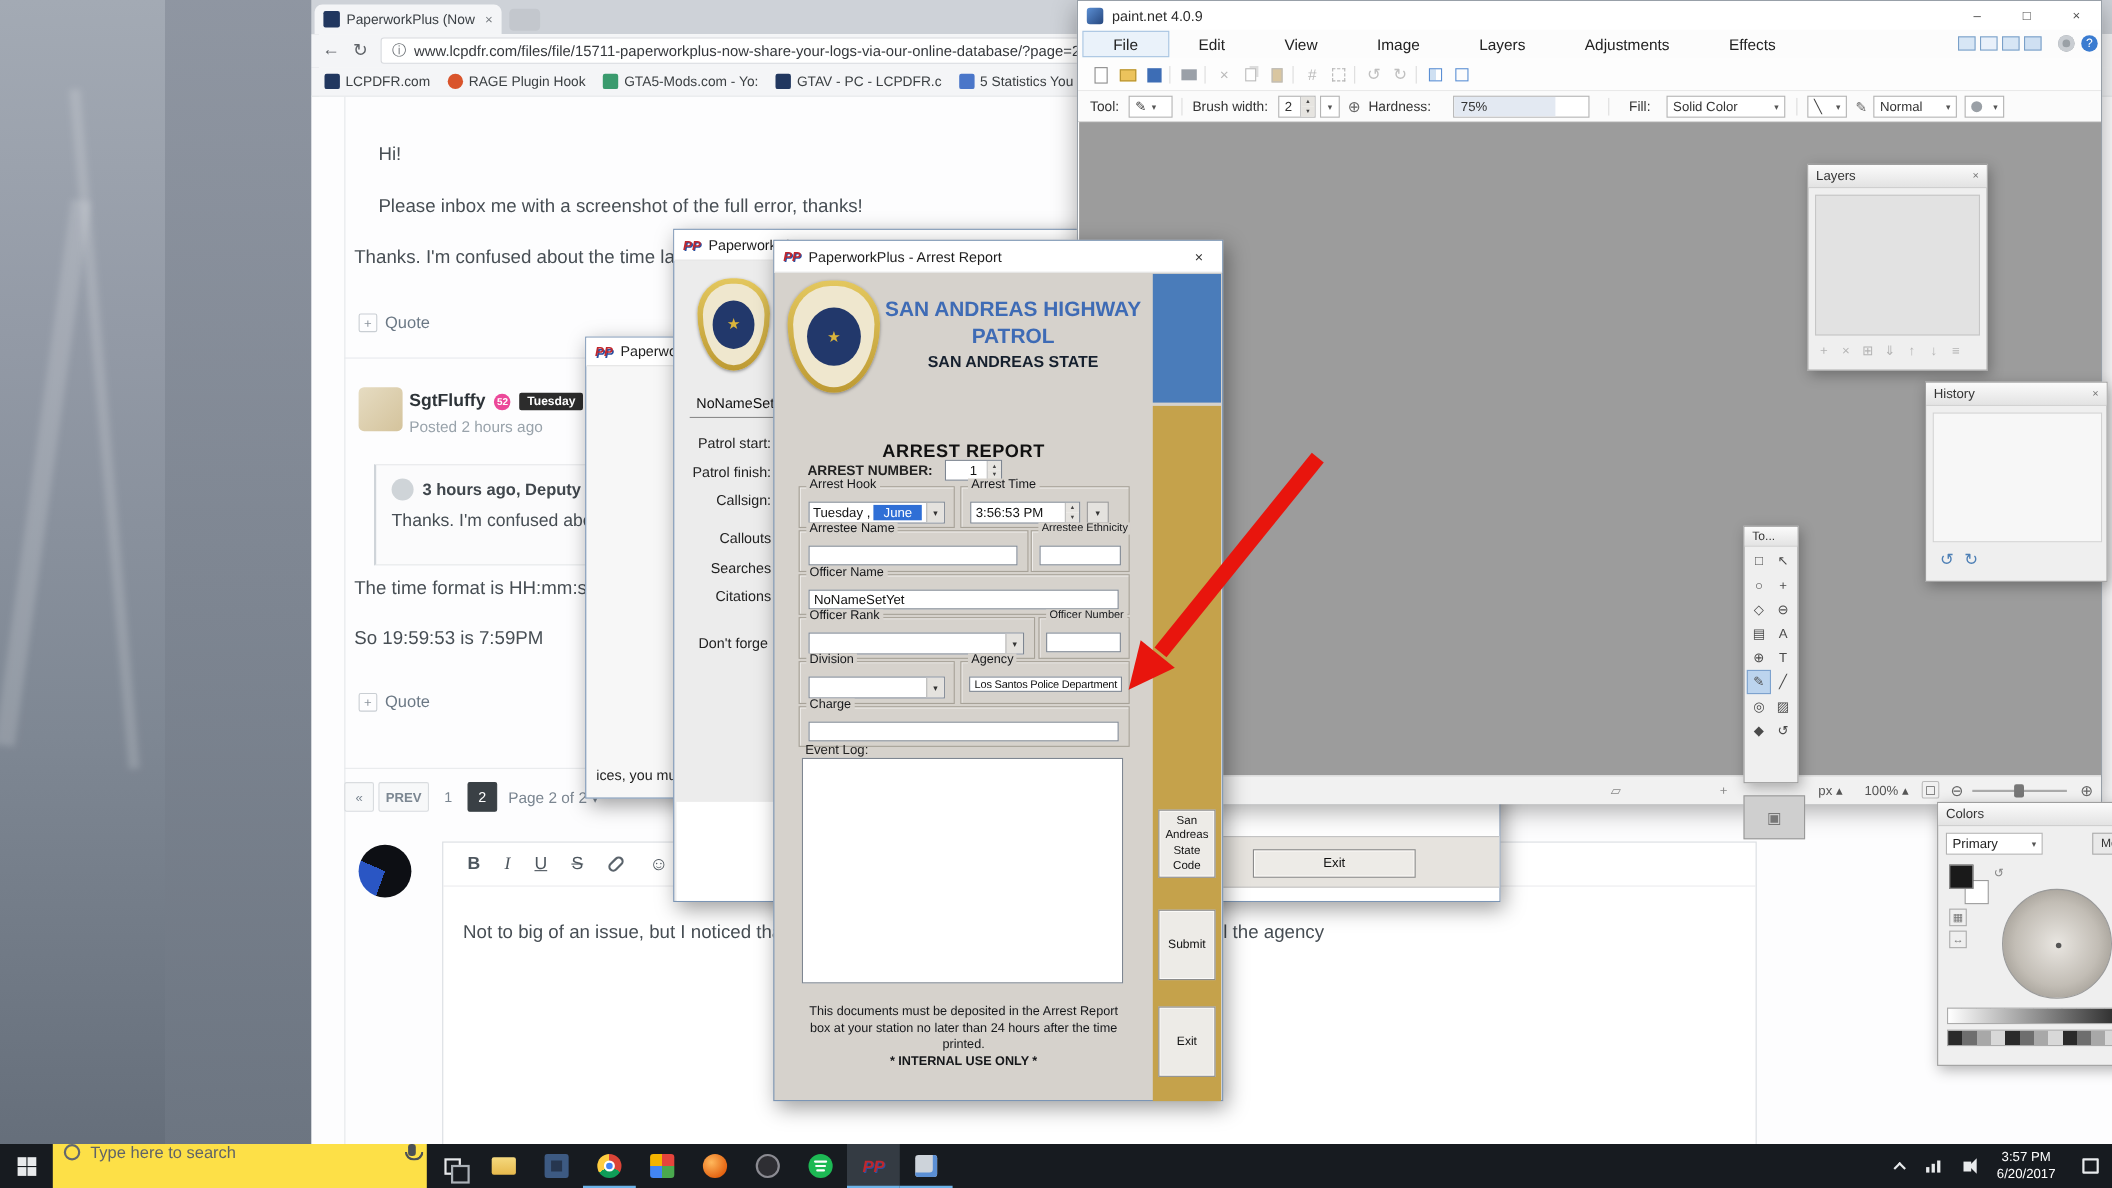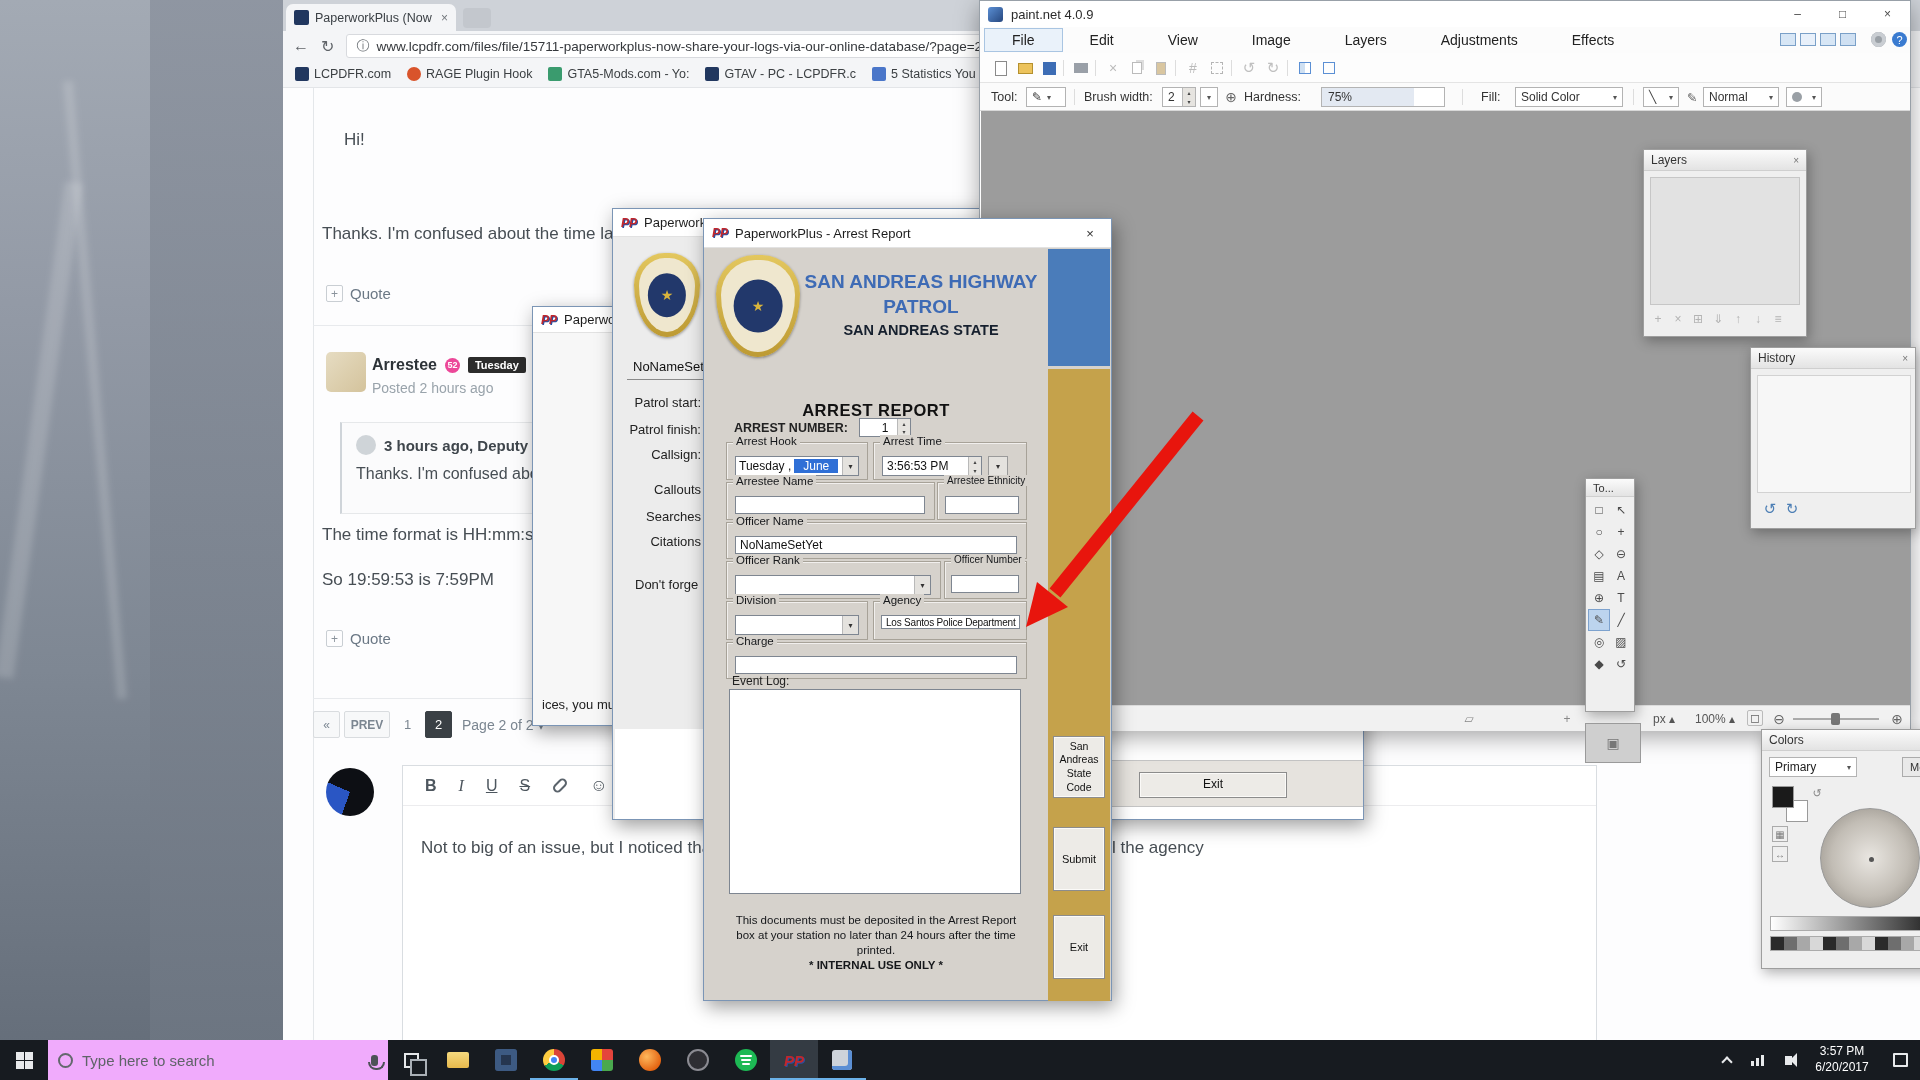--- a/index.html
+++ b/index.html
@@ -86,21 +86,21 @@
 .tool-cell{width:22px;height:22px;display:flex;align-items:center;justify-content:center;font-size:12px;color:#4a4a4a}
 .tool-cell.sel{background:#bcd4ee;border:1px solid #7da2ce}
 
 
 #taskbar{position:absolute;left:0;top:1040px;width:1920px;height:40px;background:#171b20;display:flex;align-items:stretch;z-index:40}
 .tb-cell{width:48px;display:flex;align-items:center;justify-content:center;position:relative}
 .tb-run{box-shadow:inset 0 -2px 0 #6cb2e8}
 .tb-active{background:#343b43;box-shadow:inset 0 -2px 0 #6cb2e8}
 #winlogo{display:grid;grid-template-columns:8px 8px;grid-template-rows:8px 8px;gap:1px}
 #winlogo b{background:#e8eaec}
-#tb-search{width:340px;background:#f0abfc;display:flex;align-items:center;gap:9px;padding:0 10px;margin:0}
+#tb-search{width:340px;background:#fde047;display:flex;align-items:flex-start;gap:9px;padding:0 10px;margin:0}
 #tb-search .ring{width:15px;height:15px;border:2px solid #63686d;border-radius:50%;flex:none}
 #tb-search input{border:0;outline:0;flex:1;font-size:15px;font-family:"Liberation Sans",sans-serif;color:#333;background:transparent}
 #tb-search input::placeholder{color:#5f6368}
 .micbody{width:7px;height:11px;background:#4c5156;border-radius:3px;position:relative}
 .micbody:after{content:"";position:absolute;left:-3px;bottom:-4px;width:13px;height:6px;border:2px solid #4c5156;border-top:0;border-radius:0 0 8px 8px}
 .tvsq{width:15px;height:15px;border:2px solid #e6e8ea;position:relative}
 .tvsq:before{content:"";position:absolute;left:4px;top:4px;width:13px;height:13px;border:2px solid #aab0b6;background:#171b20}
 #clock{display:flex;flex-direction:column;align-items:center;justify-content:center;color:#fff;font-size:12px;line-height:1.3;width:76px}
 .chev{width:8px;height:8px;border-left:2px solid #e8eaec;border-top:2px solid #e8eaec;transform:rotate(45deg);margin-top:4px}
 .sigbars{display:flex;align-items:flex-end;gap:2px}
@@ -168,32 +168,33 @@
     <span class="bm">
         <i style="background:#2a8f8f"></i>
         <span>Factoring Cal</span>
       </span>
   </div>
 
   <div class="a" id="pagebg"></div>
   <div class="a" id="cardedge"></div>
 
   <div class="f-text" style="left:344px;top:130px">Hi!</div>
+  <div class="f-text" style="left:344px;top:178px">Please inbox me with a screenshot of the full error, thanks!</div>
   <div class="f-text" style="left:322px;top:224px">Thanks.  I'm confused about the time layout o</div>
 
   <div class="qbtn" style="left:326px;top:285px">
     <span class="pl">+</span>
     <span>Quote</span>
   </div>
 
   <div class="f-div" style="left:313px;top:325px;width:1597px"></div>
 
   <div class="a" style="left:326px;top:352px;width:40px;height:40px;border-radius:5px;background:linear-gradient(135deg,#e6dcc2,#d4c39c)"></div>
   <div class="t" style="left:372px;top:356px;font-size:16px;font-weight:bold;color:#2d3338;display:flex;align-items:center;gap:8px">
-    <span>Arrestee</span>
+    <span>SgtFluffy</span>
     <span class="repdot">52</span>
     <span class="chip">Tuesday</span>
   </div>
   <div class="t" style="left:372px;top:380px;font-size:14px;color:#99a3ab">Posted 2 hours ago</div>
 
   <div class="a" id="quoteblock">
     <div class="qh">
       <span class="qav"></span>
       <span>3 hours ago, Deputy Rour</span>
     </div>

